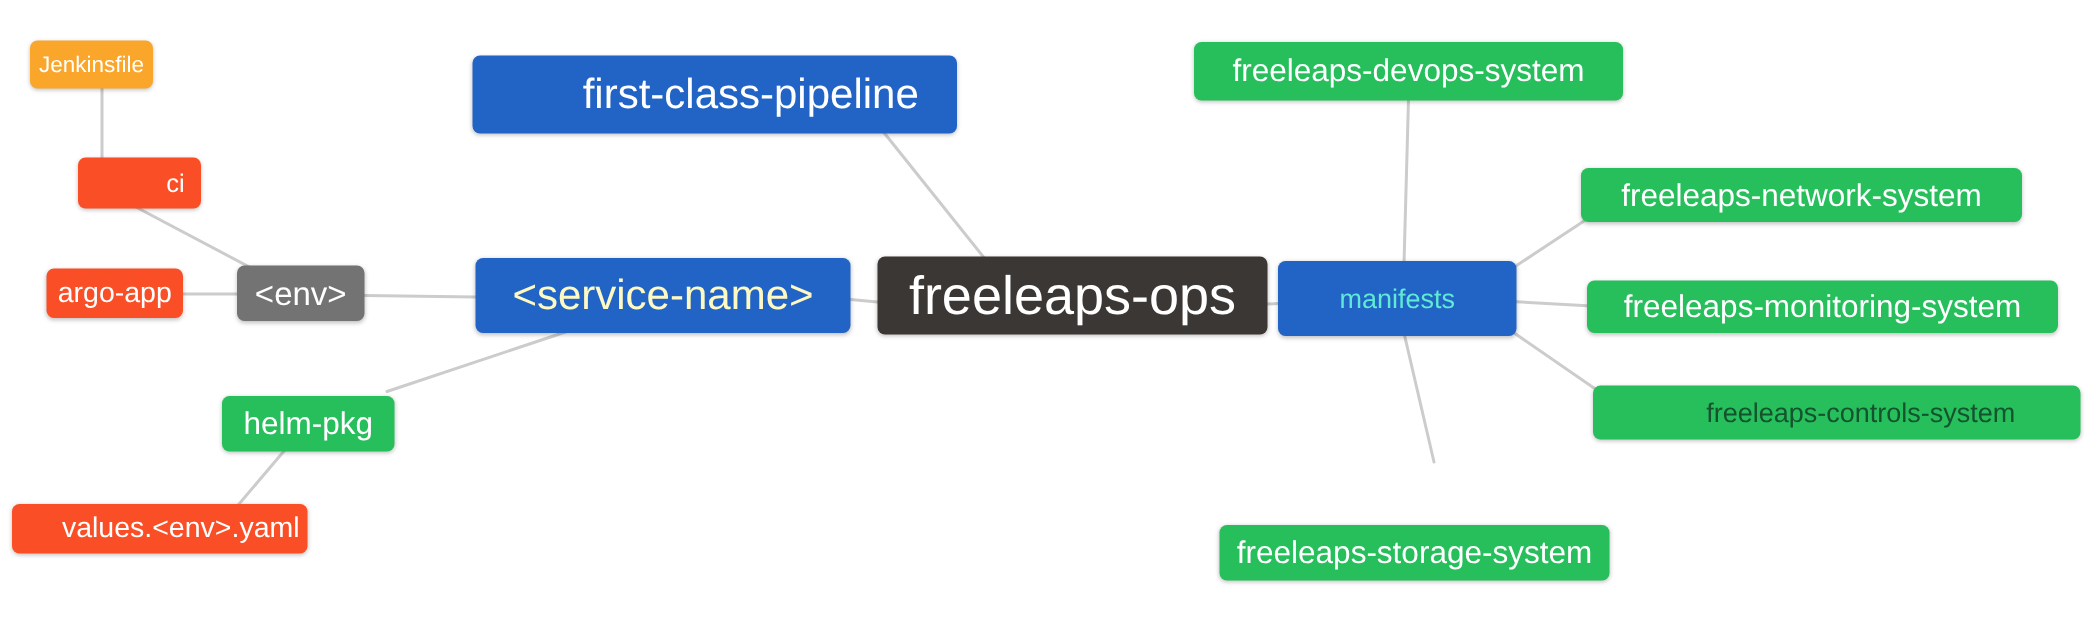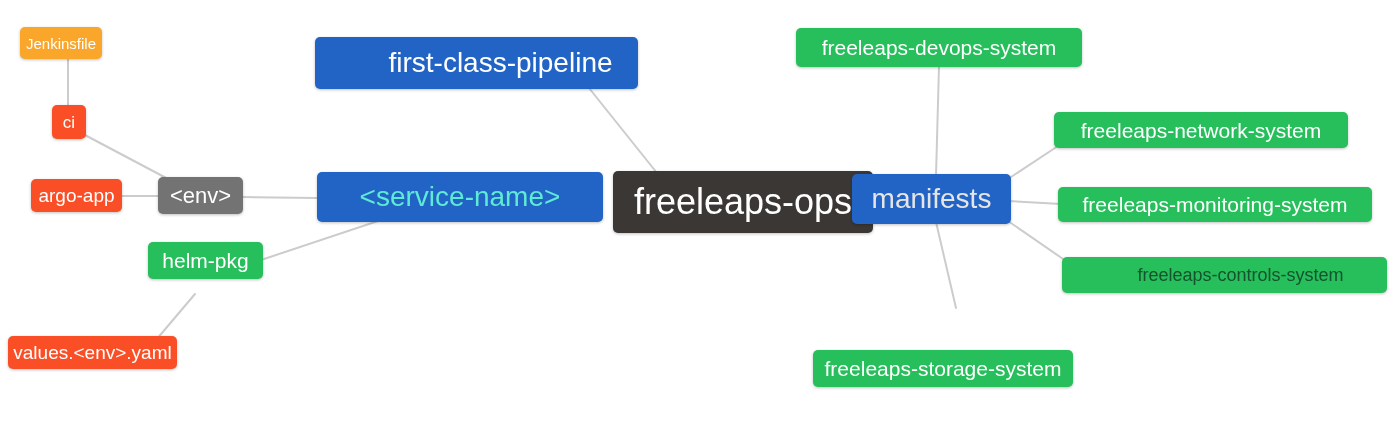--- a/index.html
+++ b/index.html
@@ -58,28 +58,28 @@
       <line x1="936" y1="176" x2="939" y2="66" stroke="#cccccc"></line>
       <line x1="1005" y1="181" x2="1058" y2="146" stroke="#cccccc"></line>
       <line x1="1008" y1="201" x2="1061" y2="204" stroke="#cccccc"></line>
       <line x1="1008" y1="221" x2="1066" y2="261" stroke="#cccccc"></line>
       <line x1="936" y1="222" x2="956" y2="308" stroke="#cccccc"></line>
       <line x1="378" y1="221" x2="258" y2="261" stroke="#cccccc"></line>
       <line x1="195" y1="294" x2="156" y2="340" stroke="#cccccc"></line>
     </svg>
   <div id="node-layer">
       <div class="node" style="left: 20px; top: 27px; width: 82px; height: 32px; font-size: 15px; background: rgb(249, 166, 43); color: rgb(255, 255, 255);">Jenkinsfile</div>
-      <div class="node" style="left: 52px; top: 105px; width: 34px; height: 34px; font-size: 17px; background: rgb(250, 79, 38); color: rgb(255, 255, 255);">ci</div>
+      <div class="node" style="left: 52px; top: 105px; width: 34px; height: 34px; font-size: 17px; background: rgb(250, 79, 38); color: rgb(255, 255, 255); padding-left: 48px;">ci</div>
       <div class="node" style="left: 31px; top: 179px; width: 91px; height: 33px; font-size: 19px; background: rgb(250, 79, 38); color: rgb(255, 255, 255);">argo-app</div>
       <div class="node" style="left: 158px; top: 177px; width: 85px; height: 37px; font-size: 22px; background: #737373; color: rgb(255, 255, 255);">&lt;env&gt;</div>
-      <div class="node" style="left: 317px; top: 172px; width: 286px; height: 50px; font-size: 28px; background: rgb(34, 100, 197); color: #5eead4;">&lt;service-name&gt;</div>
+      <div class="node" style="left: 317px; top: 172px; width: 250px; height: 50px; font-size: 28px; background: rgb(34, 100, 197); color: #fef9c3;">&lt;service-name&gt;</div>
       <div class="node" style="left: 315px; top: 37px; width: 275px; height: 52px; font-size: 28px; background: rgb(34, 100, 197); color: rgb(255, 255, 255); padding-left: 48px;">first-class-pipeline</div>
-      <div class="node" style="left: 585px; top: 171px; width: 260px; height: 62px; font-size: 36px; background: rgb(59, 55, 53); color: rgb(255, 255, 255); margin-left: 28px;">freeleaps-ops</div>
-      <div class="node" style="left: 852px; top: 174px; width: 159px; height: 50px; font-size: 28px; background: rgb(34, 100, 197); color: #e5e5e5;">manifests</div>
+      <div class="node" style="left: 585px; top: 171px; width: 260px; height: 52px; font-size: 36px; background: rgb(59, 55, 53); color: rgb(255, 255, 255);">freeleaps-ops</div>
+      <div class="node" style="left: 852px; top: 174px; width: 159px; height: 50px; font-size: 18px; background: rgb(34, 100, 197); color: #5eead4;">manifests</div>
       <div class="node" style="left: 796px; top: 28px; width: 286px; height: 39px; font-size: 21px; background: rgb(38, 191, 91); color: rgb(255, 255, 255);">freeleaps-devops-system</div>
       <div class="node" style="left: 1054px; top: 112px; width: 294px; height: 36px; font-size: 21px; background: rgb(38, 191, 91); color: rgb(255, 255, 255);">freeleaps-network-system</div>
       <div class="node" style="left: 1058px; top: 187px; width: 314px; height: 35px; font-size: 21px; background: rgb(38, 191, 91); color: rgb(255, 255, 255);">freeleaps-monitoring-system</div>
       <div class="node" style="left: 1062px; top: 257px; width: 293px; height: 36px; font-size: 18px; background: rgb(38, 191, 91); color: #14532d; padding-left: 32px;">freeleaps-controls-system</div>
       <div class="node" style="left: 813px; top: 307px; width: 260px; height: 37px; font-size: 21px; background: rgb(38, 191, 91); color: rgb(255, 255, 255); margin-top: 43px;">freeleaps-storage-system</div>
-      <div class="node" style="left: 148px; top: 242px; width: 115px; height: 37px; font-size: 21px; background: rgb(38, 191, 91); color: rgb(255, 255, 255);">helm-pkg</div>
-      <div class="node" style="left: 8px; top: 336px; width: 169px; height: 33px; font-size: 19px; background: rgb(250, 79, 38); color: rgb(255, 255, 255);">values.&lt;env&gt;.yaml</div>
+      <div class="node" style="left: 148px; top: 264px; width: 115px; height: 37px; font-size: 21px; background: rgb(38, 191, 91); color: rgb(255, 255, 255);">helm-pkg</div>
+      <div class="node" style="left: 8px; top: 336px; width: 169px; height: 33px; font-size: 19px; background: rgb(250, 79, 38); color: rgb(255, 255, 255); padding-left: 28px;">values.&lt;env&gt;.yaml</div>
     </div>
 </div>
 
 </body></html>

